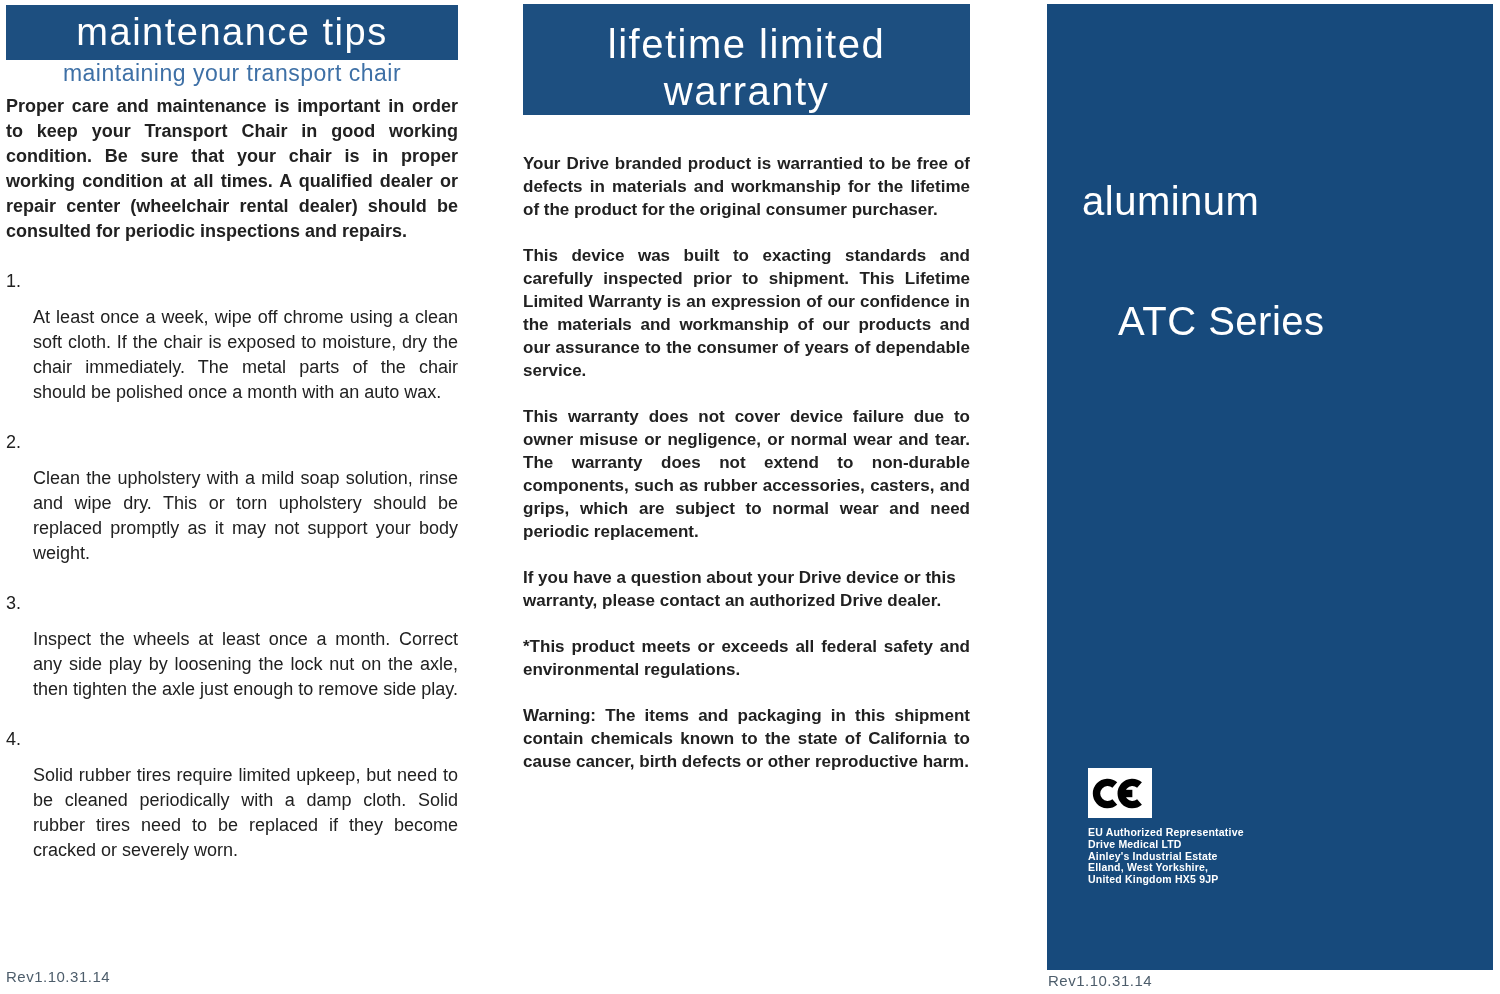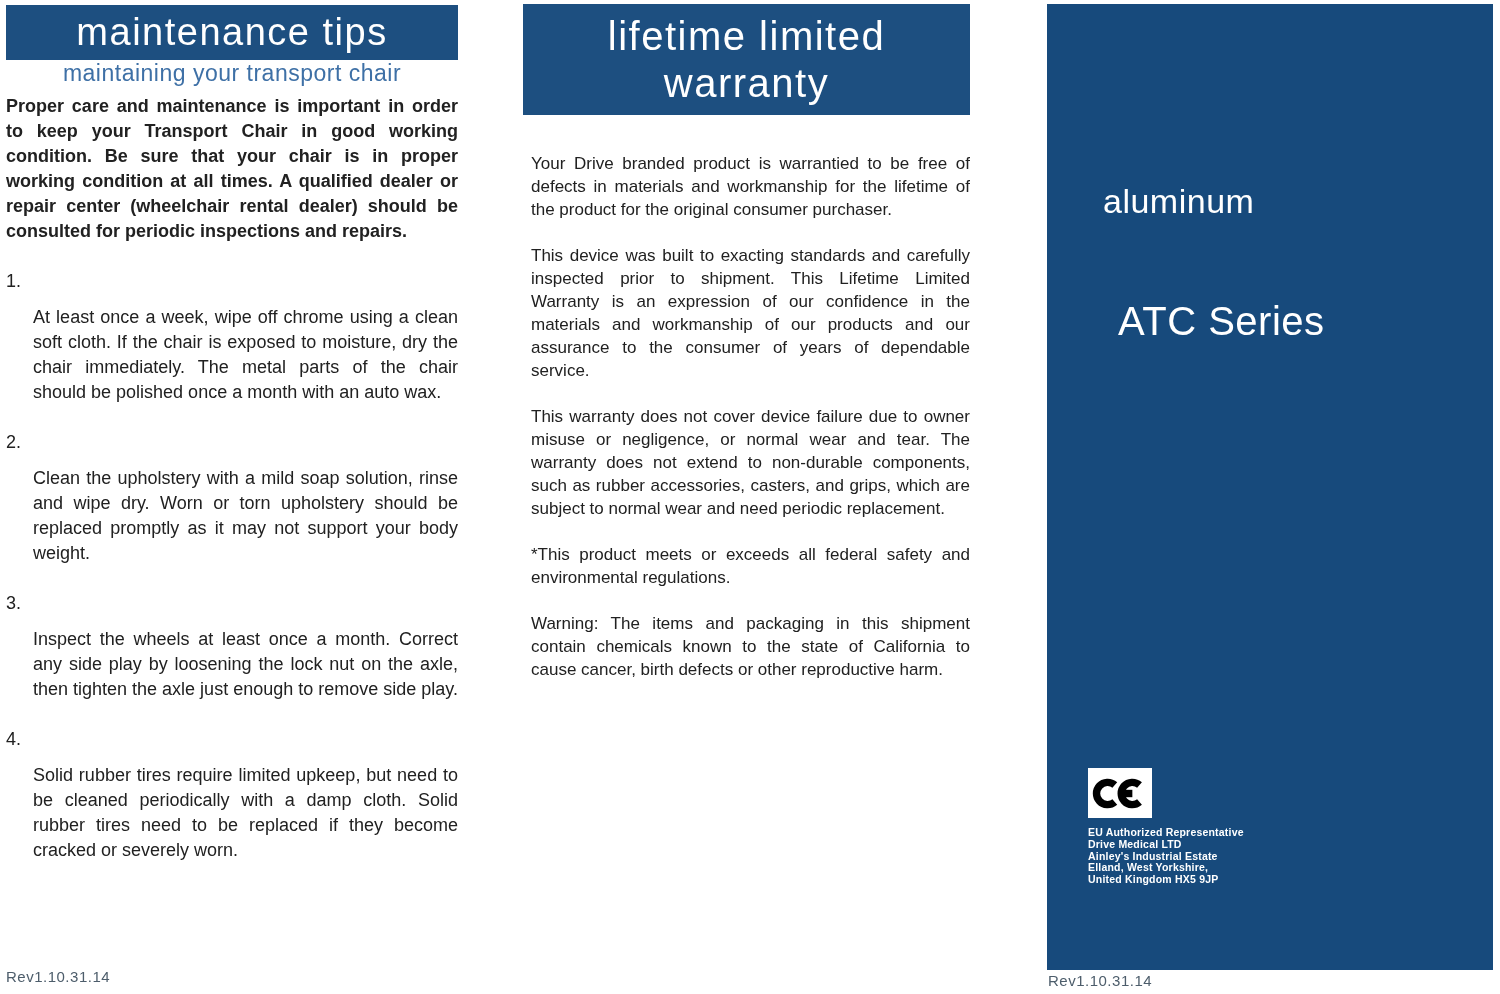--- a/index.html
+++ b/index.html
@@ -47,48 +47,48 @@
   }
   .left-intro { text-align: justify; font-weight: bold; }
   .list-item { display: flex; margin-top: 25px; }
   .list-num { flex: none; width: 27px; }
   .list-text { flex: 1; text-align: justify; margin-top: 36px; }
 
   
   .mid-col { position: absolute; left: 523px; top: 4px; width: 447px; }
   .mid-bar {
     height: 111px;
-    display: flex; align-items: center; justify-content: center;
+    display: flex; align-items: flex-end; justify-content: center;
   }
   .mid-bar .bar-title {
     font-size: 40px;
     line-height: 47px;
     width: 345px;
     text-align: center;
   }
   .mid-body {
     margin-top: 37px;
     color: var(--text-color, #212121);
     font-size: 17px;
     line-height: 23px;
   }
-  .mid-body p { margin: 0 0 23px 8px; text-align: justify; }
+  .mid-body p { margin: 0 0 23px 0; text-align: justify; font-weight: bold; }
   .mid-body p.left { text-align: left; }
 
   
   .right-panel {
     position: absolute;
     left: 1047px; top: 4px;
     width: 446px; height: 966px;
     background: var(--panel-blue, #174A7C);
     color: #ffffff;
   }
   .rp-title {
-    position: absolute; left: 56px; top: 178px;
-    font-size: 34px; line-height: 38px; letter-spacing: 0.5px;
+    position: absolute; left: 35px; top: 178px;
+    font-size: 40px; line-height: 38px; letter-spacing: 0.5px;
   }
   .rp-series {
     position: absolute; left: 40px; top: 295px;
     font-size: 40px; letter-spacing: 0.5px; margin-left: 31px;
   }
   .ce-box {
     position: absolute; left: 41px; top: 764px;
     width: 64px; height: 50px;
     background: #ffffff;
     display: flex; align-items: center; justify-content: center;
@@ -113,21 +113,21 @@
     <div class="left-subtitle">maintaining your transport chair</div>
     <div class="left-body">
       <div class="left-intro">Proper care and maintenance is important in order to keep your Transport Chair in good working condition.  Be sure that your chair is in proper working condition at all times.  A qualified dealer or repair center (wheelchair rental dealer) should be consulted for periodic inspections and repairs.</div>
       <div class="maintenance-list">
         <div class="list-item">
           <div class="list-num">1.</div>
           <div class="list-text">At least once a week, wipe off chrome using a clean soft cloth.  If the chair is exposed to moisture, dry the chair immediately.  The metal parts of the chair should be polished once a month with an auto wax.</div>
         </div>
         <div class="list-item">
           <div class="list-num">2.</div>
-          <div class="list-text">Clean the upholstery with a mild soap solution, rinse and wipe dry.  Worn or torn upholstery should be replaced promptly as it may not support your body weight.</div>
+          <div class="list-text">Clean the upholstery with a mild soap solution, rinse and wipe dry.  This or torn upholstery should be replaced promptly as it may not support your body weight.</div>
         </div>
         <div class="list-item">
           <div class="list-num">3.</div>
           <div class="list-text">Inspect the wheels at least once a month.  Correct any side play by loosening the lock nut on the axle, then tighten the axle just enough to remove side play.</div>
         </div>
         <div class="list-item">
           <div class="list-num">4.</div>
           <div class="list-text">Solid rubber tires require limited upkeep, but need to be cleaned periodically with a damp cloth.  Solid rubber tires need to be replaced if they become cracked or severely worn.</div>
         </div>
       </div>
@@ -135,20 +135,21 @@
   </div>
 
   <div class="mid-col">
     <div class="bar mid-bar">
       <div class="bar-title">lifetime limited warranty</div>
     </div>
     <div class="mid-body">
       <p>Your Drive branded product is warrantied to be free of defects in materials and workmanship for the lifetime of the product for the original consumer purchaser.</p>
       <p>This device was built to exacting standards and carefully inspected prior to shipment. This Lifetime Limited Warranty is an expression of our confidence in the materials and workmanship of our products and our assurance to the consumer of years of dependable service.</p>
       <p>This warranty does not cover device failure due to owner misuse or negligence, or normal wear and tear. The warranty does not extend to non-durable components, such as rubber accessories, casters, and grips, which are subject to normal wear and need periodic replacement.</p>
+      <p class="left">If you have a question about your Drive device or this warranty, please contact an authorized Drive dealer.</p>
       <p>*This product meets or exceeds all federal safety and environmental regulations.</p>
       <p>Warning: The items and packaging in this shipment contain chemicals known to the state of California to cause cancer, birth defects or other reproductive harm.</p>
     </div>
   </div>
 
   <div class="right-panel">
     <div class="rp-title">
       <div>aluminum</div>
     </div>
     <div class="rp-series">ATC Series</div>

